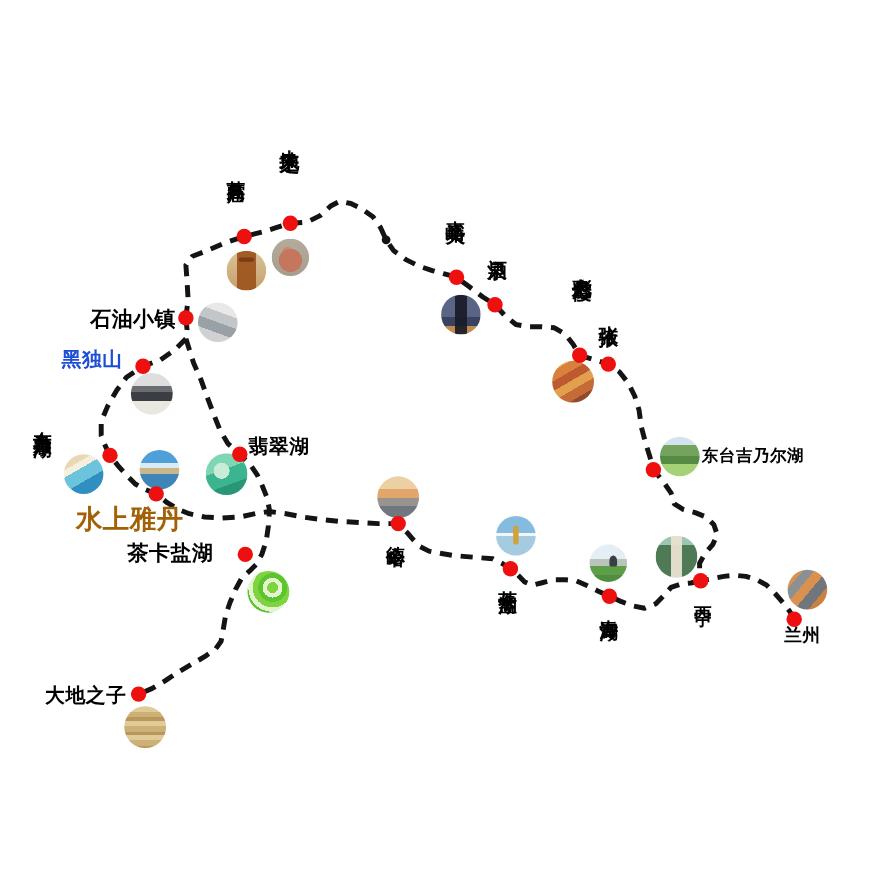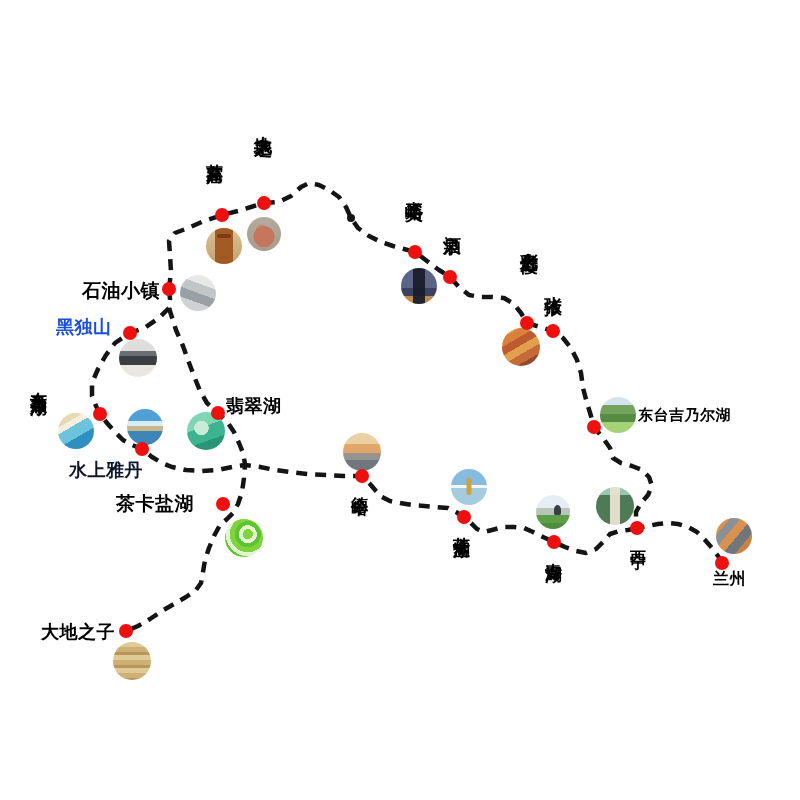--- a/index.html
+++ b/index.html
@@ -97,20 +97,20 @@
     <div class="marker" style="left: 223px; top: 504px; background: rgb(238, 15, 15);"></div>
     <div class="place-label horizontal" style="left: 116px; top: 493px; font-size: 19px; color: rgb(0, 0, 0);">茶卡盐湖</div>
     <div class="photo photo-heidushan" style="left: 138px; top: 358px; width: 38px; height: 38px;"></div>
     <div class="marker" style="left: 130px; top: 333px; background: rgb(238, 15, 15);"></div>
     <div class="place-label horizontal" style="left: 56px; top: 317px; font-size: 18px; color: #1d4ed8;">黑独山</div>
     <div class="photo photo-dongtaijinaerhu" style="left: 76px; top: 431px; width: 36px; height: 36px;"></div>
     <div class="marker" style="left: 100px; top: 414px; background: rgb(238, 15, 15);"></div>
     <div class="place-label vertical" style="left: 30px; top: 378px; font-size: 17px; color: rgb(0, 0, 0);">东台吉乃尔湖</div>
     <div class="photo photo-shuishangyadan" style="left: 145px; top: 427px; width: 36px; height: 36px;"></div>
     <div class="marker" style="left: 142px; top: 449px; background: rgb(238, 15, 15);"></div>
-    <div class="place-label horizontal" style="left: 69px; top: 460px; font-size: 18px; color: #0f172a;">水上雅丹</div>
+    <div class="place-label horizontal" style="left: 69px; top: 460px; font-size: 24px; color: #a16207;">水上雅丹</div>
     <div class="photo photo-feicuihu" style="left: 206px; top: 431px; width: 38px; height: 38px;"></div>
     <div class="marker" style="left: 218px; top: 413px; background: rgb(238, 15, 15);"></div>
     <div class="place-label horizontal" style="left: 226px; top: 396px; font-size: 18px; color: rgb(0, 0, 0);">翡翠湖</div>
     <div class="photo photo-kekexili" style="left: 132px; top: 661px; width: 38px; height: 38px;"></div>
     <div class="marker" style="left: 126px; top: 631px; background: rgb(238, 15, 15);"></div>
     <div class="place-label horizontal" style="left: 41px; top: 622px; font-size: 18px; color: rgb(0, 0, 0);">大地之子</div>
   </div>
 
 </body></html>

